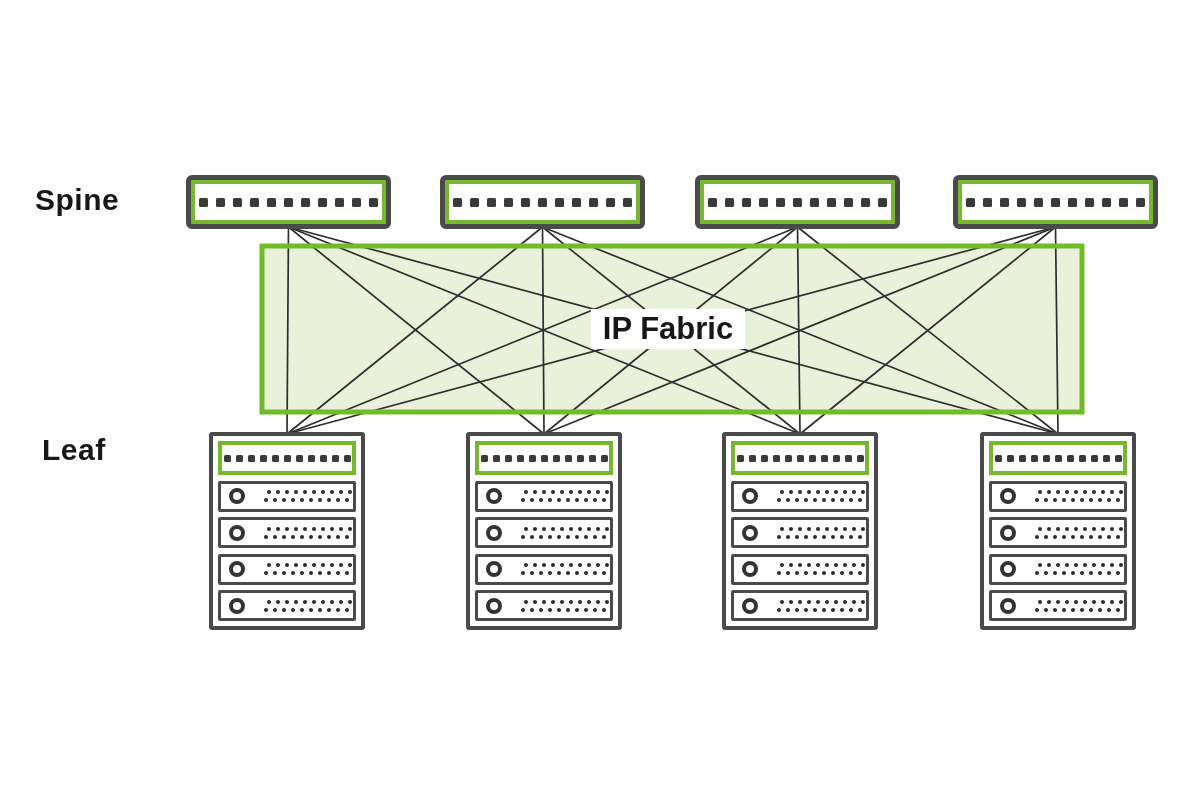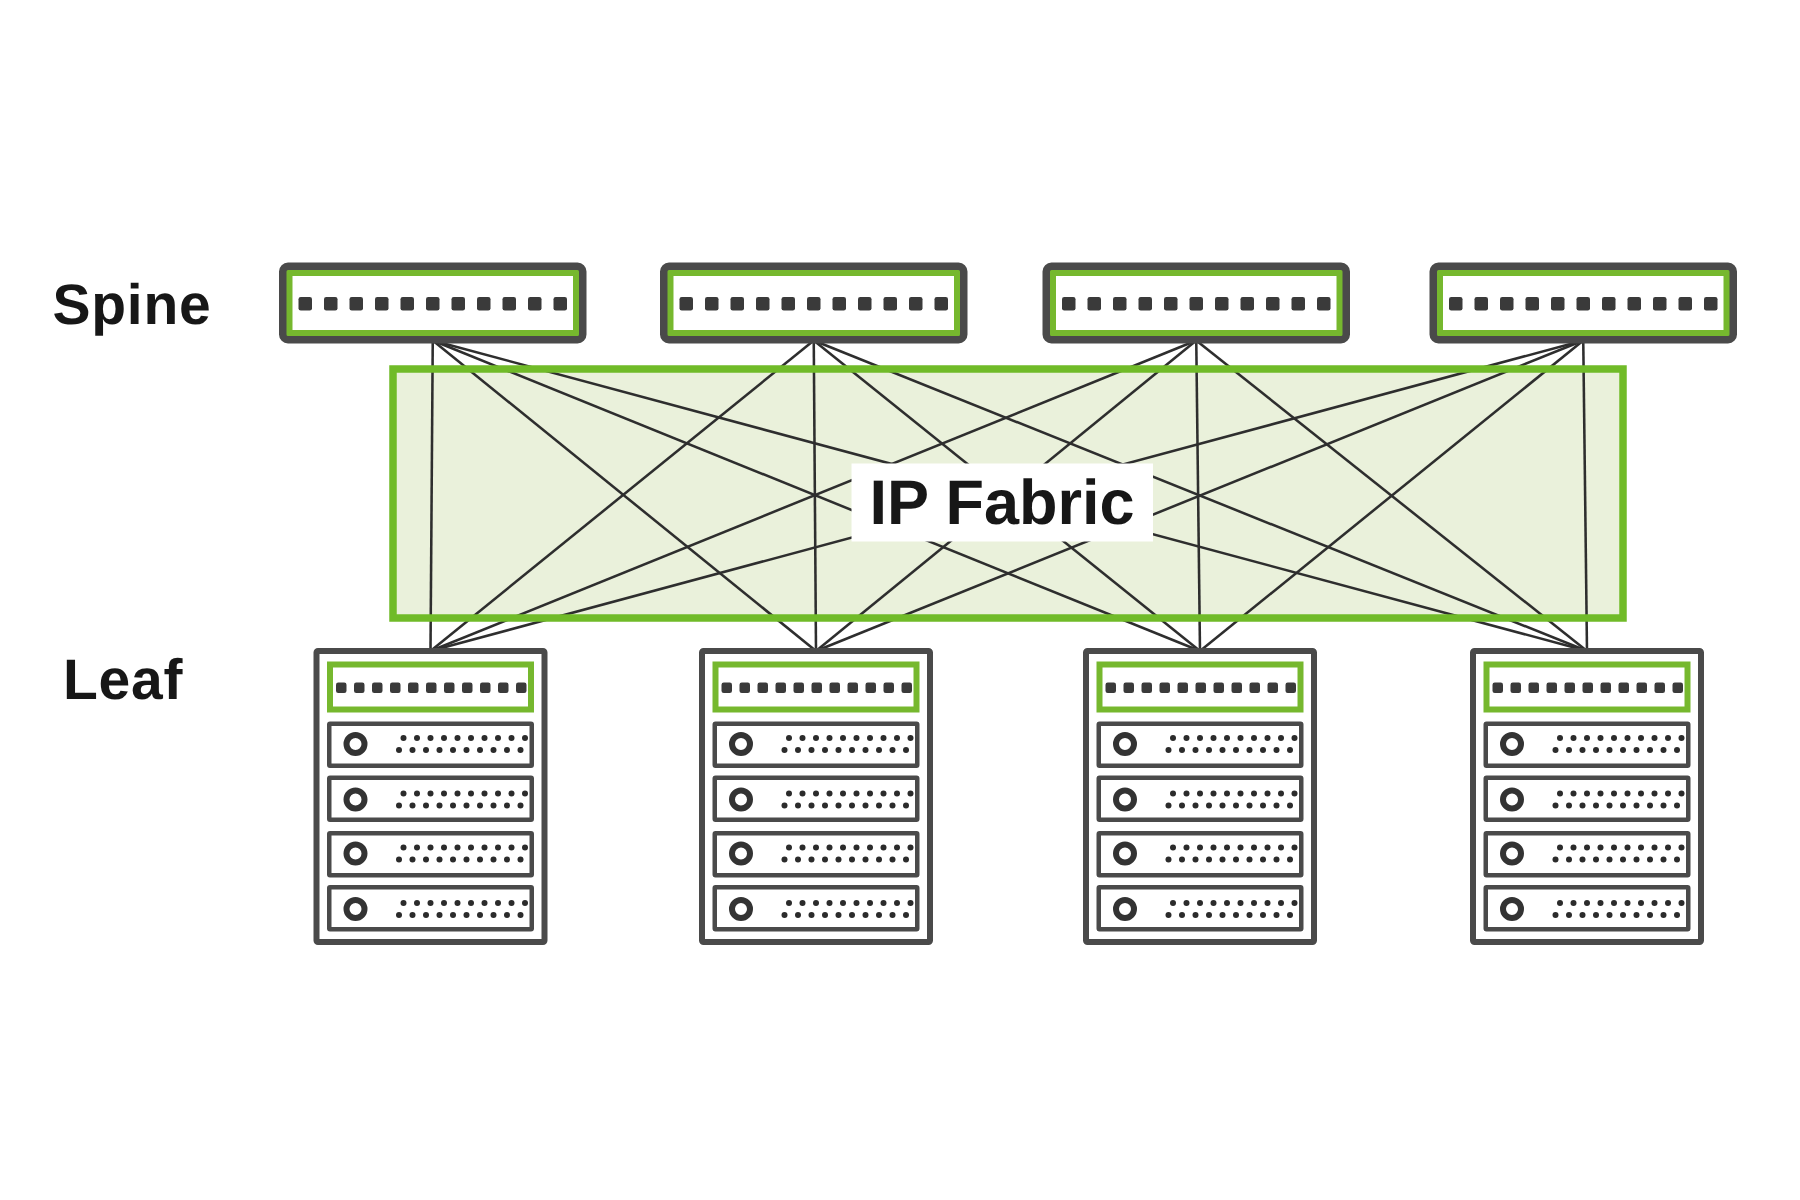--- a/index.html
+++ b/index.html
@@ -12,29 +12,29 @@
     --text:#171717;
   }
   html,body{margin:0;padding:0;background:#fff;}
   .canvas{
     position:relative;width:1200px;height:800px;background:#fff;
     overflow:hidden;font-family:"Liberation Sans",sans-serif;
   }
   #links-svg{position:absolute;left:0;top:0;}
 
   .tier-label{
-    position:absolute;color:var(--text);font-size:38px;font-weight:600;
+    position:absolute;color:var(--text);font-size:30px;font-weight:600;
     letter-spacing:0.5px;
   }
   .spine-label{left:35px;top:183px;}
   .leaf-label{left:42px;top:433px;text-align:center;}
 
   .fabric-label{
     position:absolute;left:668px;top:309px;transform:translateX(-50%);
-    background:#fff;color:var(--text);font-size:42px;font-weight:bold;
+    background:#fff;color:var(--text);font-size:31px;font-weight:bold;
     padding:2px 12px;white-space:nowrap;
   }
 
   .spine-box{
     position:absolute;box-sizing:border-box;
     border:5px solid var(--node-border);border-radius:6px;
     background:var(--accent);padding:4px;display:flex;
   }
   .spine-inner{
     flex:1;background:#fff;display:flex;align-items:center;

